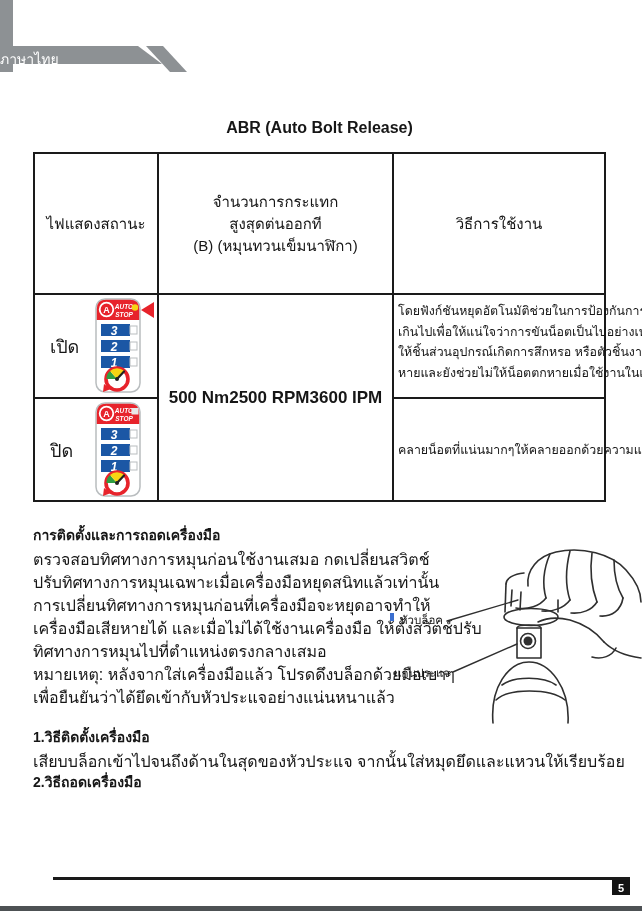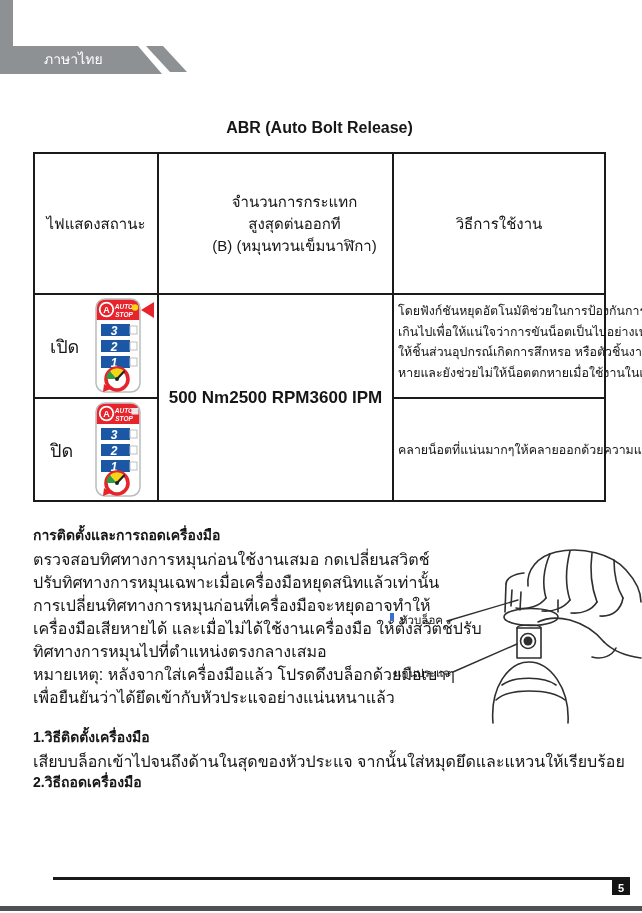--- a/index.html
+++ b/index.html
@@ -1,41 +1,41 @@
 <!DOCTYPE html>
 <html><head>
 <meta charset="utf-8">
 <style>
   html,body{margin:0;padding:0;background:#e9e9e9;}
   .page{position:relative;width:642px;height:913px;background:#ffffff;overflow:hidden;
         font-family:"Liberation Sans","DejaVu Sans",sans-serif;color:#161616;margin:0 auto;}
 
   
   .side-bar{position:absolute;left:0;top:0;width:13px;height:72px;background:#8d9194;}
-  .lang-band{position:absolute;left:0;top:46px;width:162px;height:28px;background:#8d9194;
+  .lang-band{position:absolute;left:0;top:46px;width:162px;height:18px;background:#8d9194;
              clip-path:polygon(0 0,138px 0,162px 100%,0 100%);
-             color:#fff;font-size:14px;line-height:26px;padding-left:44px;box-sizing:border-box;}
+             color:#fff;font-size:14px;line-height:26px;box-sizing:border-box;}
   .lang-stripe{position:absolute;left:146px;top:46px;width:42px;height:26px;background:#8d9194;
                clip-path:polygon(0 0,17px 0,41px 100%,24px 100%);}
 
   .doc-title{position:absolute;left:33px;top:119px;width:573px;text-align:center;
              font-weight:bold;font-size:16px;}
 
   
   .tbl{position:absolute;left:33px;top:152px;width:569px;height:346px;border:2px solid #1a1a1a;}
   .vline{position:absolute;top:0;bottom:0;width:2px;background:#1a1a1a;}
   .v1{left:122px;} .v2{left:357px;}
   .hline{position:absolute;height:2px;background:#1a1a1a;}
   .h-head{top:139px;left:0;right:0;}
   .h-row-l{top:243px;left:0;width:122px;}
   .h-row-r{top:243px;left:357px;right:0;}
 
   .cell{position:absolute;box-sizing:border-box;}
   .c1h{left:0;top:0;width:122px;height:139px;display:flex;align-items:center;justify-content:center;font-size:15px;}
-  .c2h{left:124px;top:0;width:233px;height:139px;display:flex;flex-direction:column;align-items:center;justify-content:center;font-size:15px;line-height:22px;text-align:center;margin-left:19px;}
+  .c2h{left:124px;top:0;width:233px;height:139px;display:flex;flex-direction:column;align-items:center;justify-content:center;font-size:15px;line-height:22px;text-align:center;}
   .c3h{left:359px;top:0;width:210px;height:139px;display:flex;align-items:center;justify-content:center;font-size:15px;font-family:Liberation Mono, monospace;}
   .c1r1{left:0;top:141px;width:122px;height:102px;}
   .c1r2{left:0;top:245px;width:122px;height:101px;}
   .c2b{left:124px;top:141px;width:233px;height:205px;display:flex;flex-direction:row;align-items:center;justify-content:center;}
   .c2b div{font-weight:bold;font-size:17px;line-height:29px;}
   .c3r1{left:359px;top:141px;width:210px;height:102px;padding:6px 3px 0 4px;font-size:12.4px;line-height:20.5px;}
   .c3r2{left:359px;top:245px;width:210px;height:101px;display:flex;align-items:center;padding-left:4px;font-size:12.4px;}
   .tline{white-space:nowrap;}
 
   .state-label{position:absolute;left:15px;top:50%;transform:translateY(-50%);font-size:18px;}

